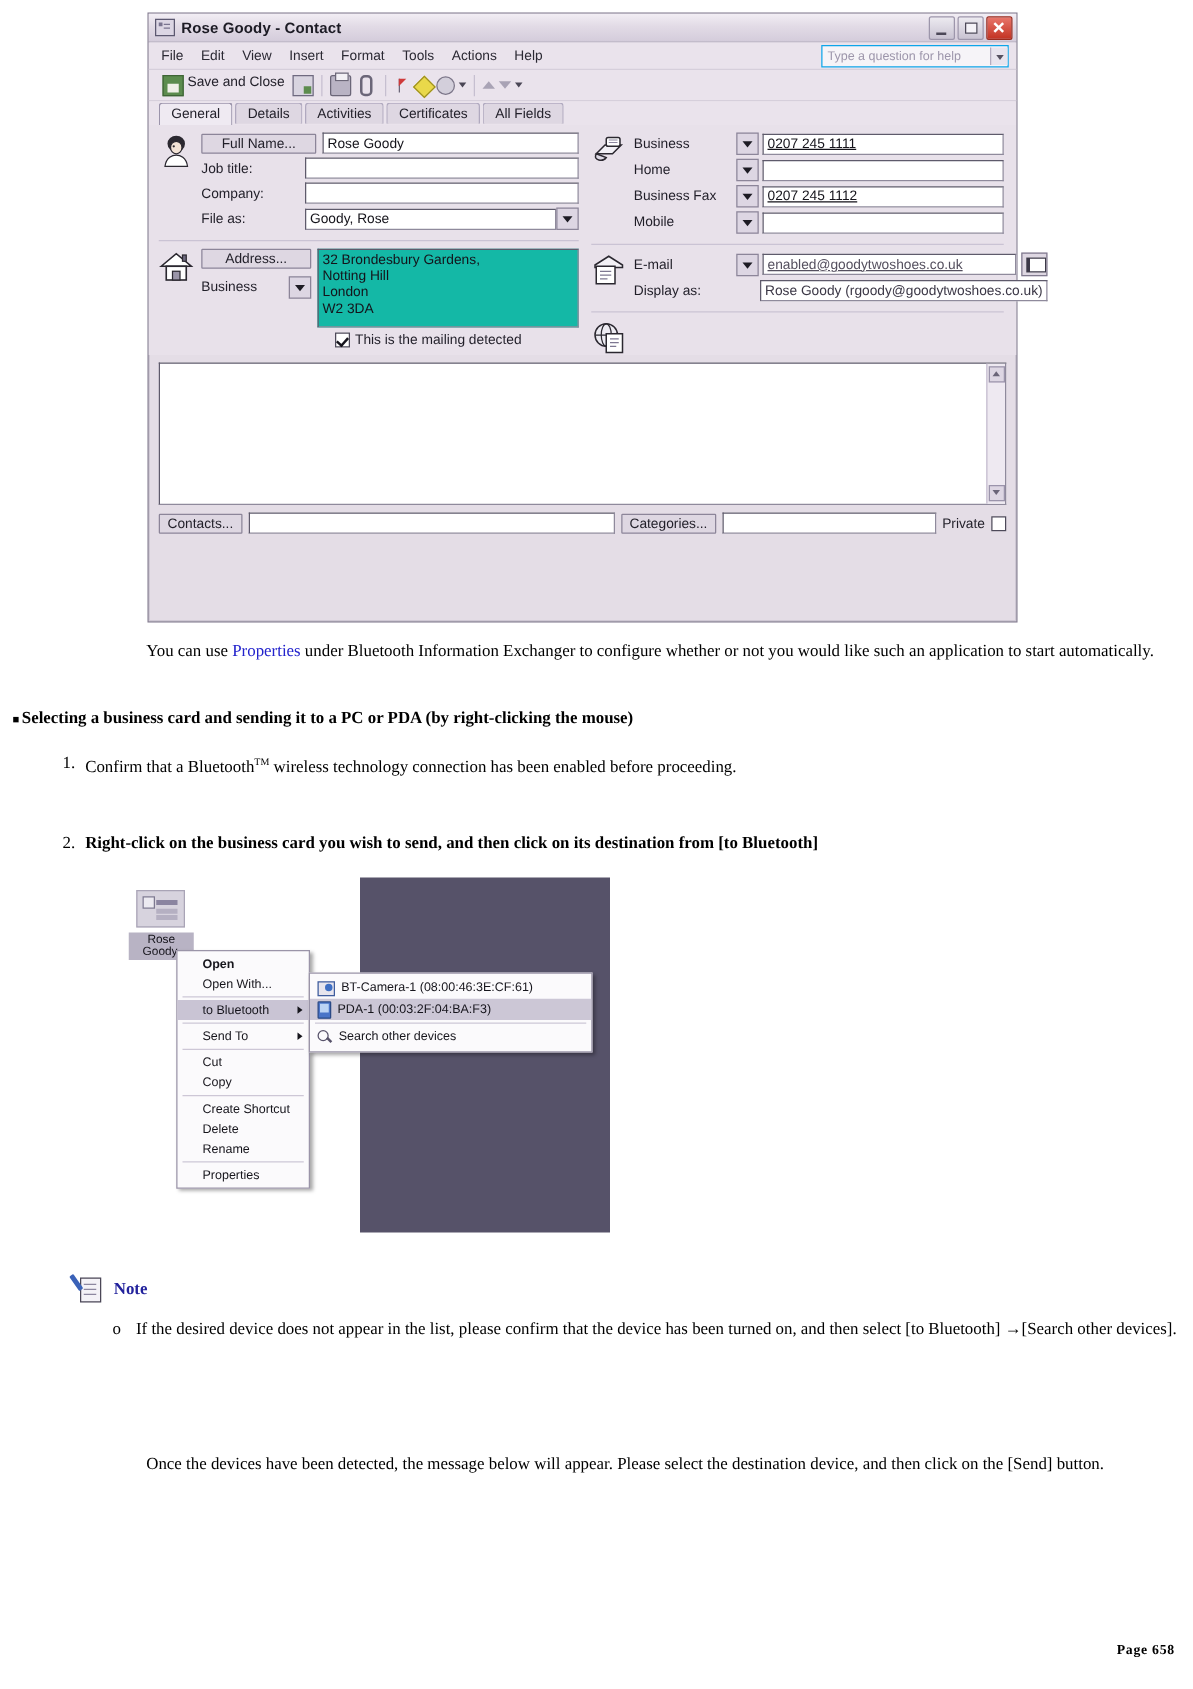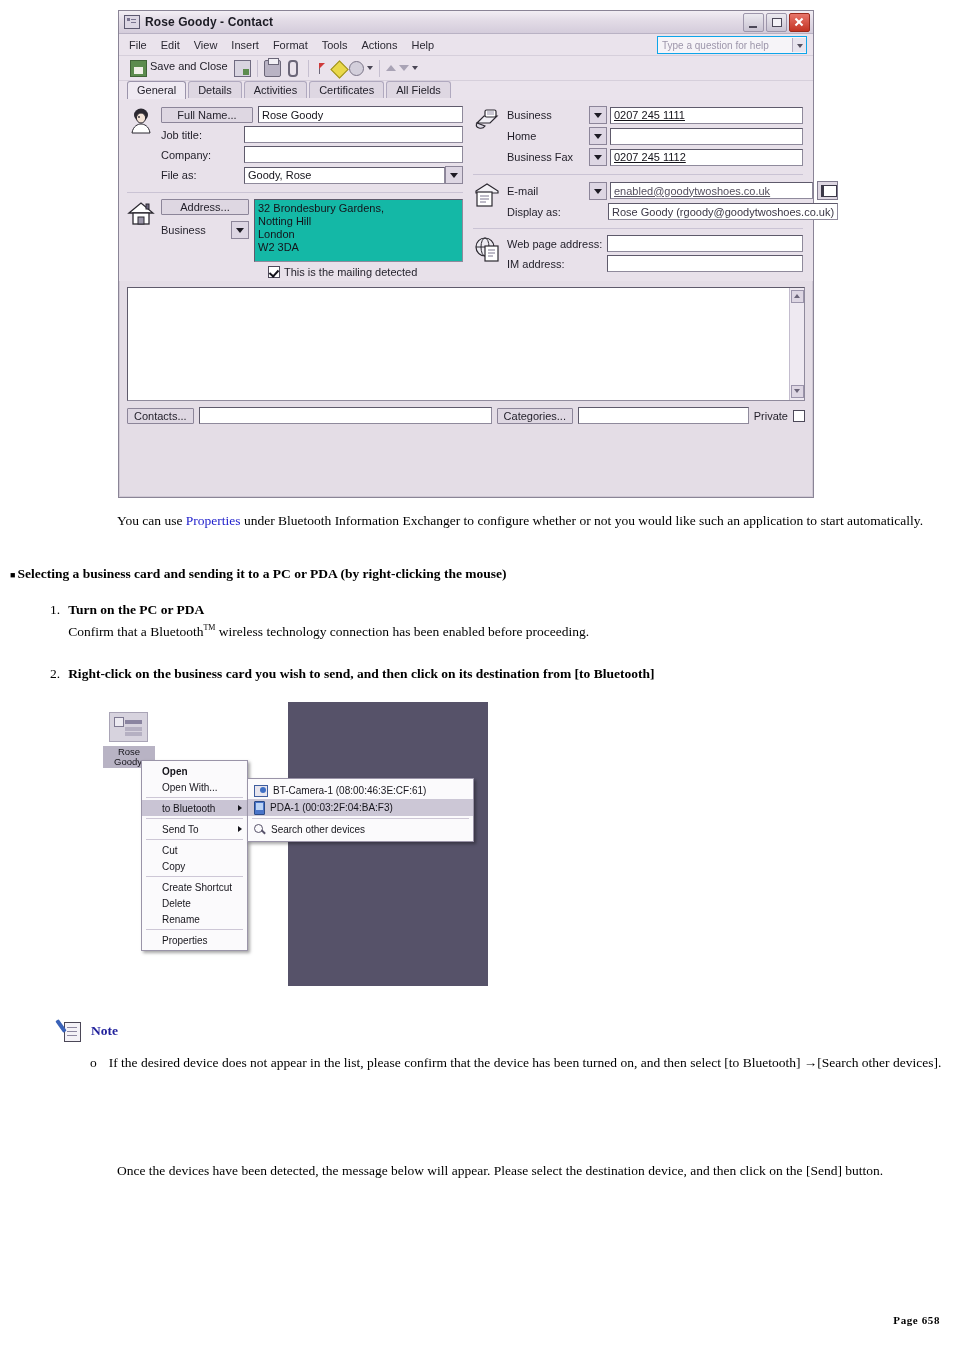--- a/index.html
+++ b/index.html
@@ -55,21 +55,21 @@
   .ic-flag:before{content:"";position:absolute;left:4px;top:2px;width:1px;height:11px;background:#6b6678;}
   .ic-tag{background:#e9d84a;border:1px solid #9c8f20;transform:rotate(45deg);width:11px;height:11px;margin-top:2px;}
   .ic-circ{width:13px;height:13px;border-radius:50%;background:#d3cfdb;border:1px solid #7b7588;}
   .tb-sep{width:1px;height:17px;background:#c6bfd0;margin:0 3px;}
   .ic-arrw{width:0;height:0;border-left:5px solid transparent;border-right:5px solid transparent;}
   .ic-up{border-bottom:6px solid #a9a3b5;}
   .ic-dn{border-top:6px solid #a9a3b5;}
   .caret{width:0;height:0;border-left:3px solid transparent;border-right:3px solid transparent;
          border-top:4px solid #4a4655;}
 
-  .tabs{height:19px;display:flex;align-items:flex-start;padding-left:8px;background:#eae3ec;}
+  .tabs{height:19px;display:flex;align-items:center;padding-left:8px;background:#eae3ec;}
   .tab{font-family:"Liberation Sans",sans-serif;font-size:11px;color:#23212b;padding:2px 9px 2px 9px;
        border:1px solid #b0a9bf;border-bottom:none;background:#ded7e2;border-radius:3px 3px 0 0;margin-right:2px;}
   .tab.active{background:#efeaf2;padding-bottom:3px;border-color:#9b94ab;}
 
   .formarea{background:#e8e1ea;padding:6px 8px 0 8px;}
   .grid2{display:flex;gap:10px;}
   .col{flex:1;}
   .hr{height:1px;background:#cac3d4;margin:5px 0 6px 0;}
 
   .row{display:flex;align-items:center;margin-bottom:3px;}
@@ -294,20 +294,25 @@
             <div class="row">
               <div class="lbl" style="width:82px;">Home</div>
               <div class="ddbtn"></div>
               <div class="fld" style="flex:1;margin-left:3px;"></div>
             </div>
             <div class="row">
               <div class="lbl" style="width:82px;">Business Fax</div>
               <div class="ddbtn"></div>
               <div class="fld u" style="flex:1;margin-left:3px;">0207 245 1112</div>
             </div>
+            <div class="row">
+              <div class="lbl" style="width:82px;">Mobile</div>
+              <div class="ddbtn"></div>
+              <div class="fld" style="flex:1;margin-left:3px;"></div>
+            </div>
           </div>
         </div>
 
         <div class="hr"></div>
 
         <div style="display:flex;gap:6px;">
           <div class="bigico">
             <svg width="28" height="28" viewBox="0 0 28 28">
               <path d="M3 10 L14 3 L25 10 L25 12 L3 12 Z" fill="#f3f1f6" stroke="#2b2830" stroke-width="1.2"></path>
               <rect x="4" y="11" width="15" height="14" fill="#ffffff" stroke="#2b2830" stroke-width="1.2"></rect>
@@ -333,30 +338,20 @@
         <div style="display:flex;gap:6px;">
           <div class="bigico">
             <svg width="28" height="28" viewBox="0 0 28 28">
               <circle cx="12" cy="12" r="9" fill="#eceaf1" stroke="#2b2830" stroke-width="1.2"></circle>
               <ellipse cx="12" cy="12" rx="4" ry="9" fill="none" stroke="#2b2830" stroke-width="1"></ellipse>
               <path d="M3 12h18" stroke="#2b2830" stroke-width="1"></path>
               <rect x="12" y="11" width="13" height="15" fill="#ffffff" stroke="#2b2830" stroke-width="1.2"></rect>
               <path d="M15 15h7M15 18h7M15 21h5" stroke="#7e7892" stroke-width="1"></path>
             </svg>
           </div>
-          <div style="flex:1;">
-            <div class="row">
-              <div class="lbl" style="width:100px;">Web page address:</div>
-              <div class="fld" style="flex:1;"></div>
-            </div>
-            <div class="row">
-              <div class="lbl" style="width:100px;">IM address:</div>
-              <div class="fld" style="flex:1;"></div>
-            </div>
-          </div>
         </div>
       </div>
     </div>
   </div>
 
   <div class="notesbox">
     <span></span>
     <div class="sbar">
       <div class="sbtn up"></div>
       <div class="sbtn dn"></div>
@@ -378,21 +373,20 @@
 </div>
 
 <div class="heading" style="position:absolute;left:10px;top:566px;width:930px;display:flex;align-items:baseline;gap:2px;">
   <span style="font-size:9px;line-height:9px;">■</span>
     <span>Selecting a business card and sending it to a PC or PDA (by right-clicking the mouse)</span>
 </div>
 
 <div style="position:absolute;left:50px;top:601px;width:890px;display:flex;gap:8px;">
   <div class="p">1.</div>
   <div>
-    <div class="p bold">Turn on the PC or PDA</div>
     <div class="p"><span>Confirm that a Bluetooth</span><sup style="font-size:8px;">TM</sup><span> wireless technology connection has been enabled before proceeding.</span></div>
   </div>
 </div>
 
 <div style="position:absolute;left:50px;top:665px;width:890px;display:flex;gap:8px;">
   <div class="p">2.</div>
   <div class="p bold">Right-click on the business card you wish to send, and then click on its destination from [to Bluetooth]</div>
 </div>
 
 <div class="shot">

